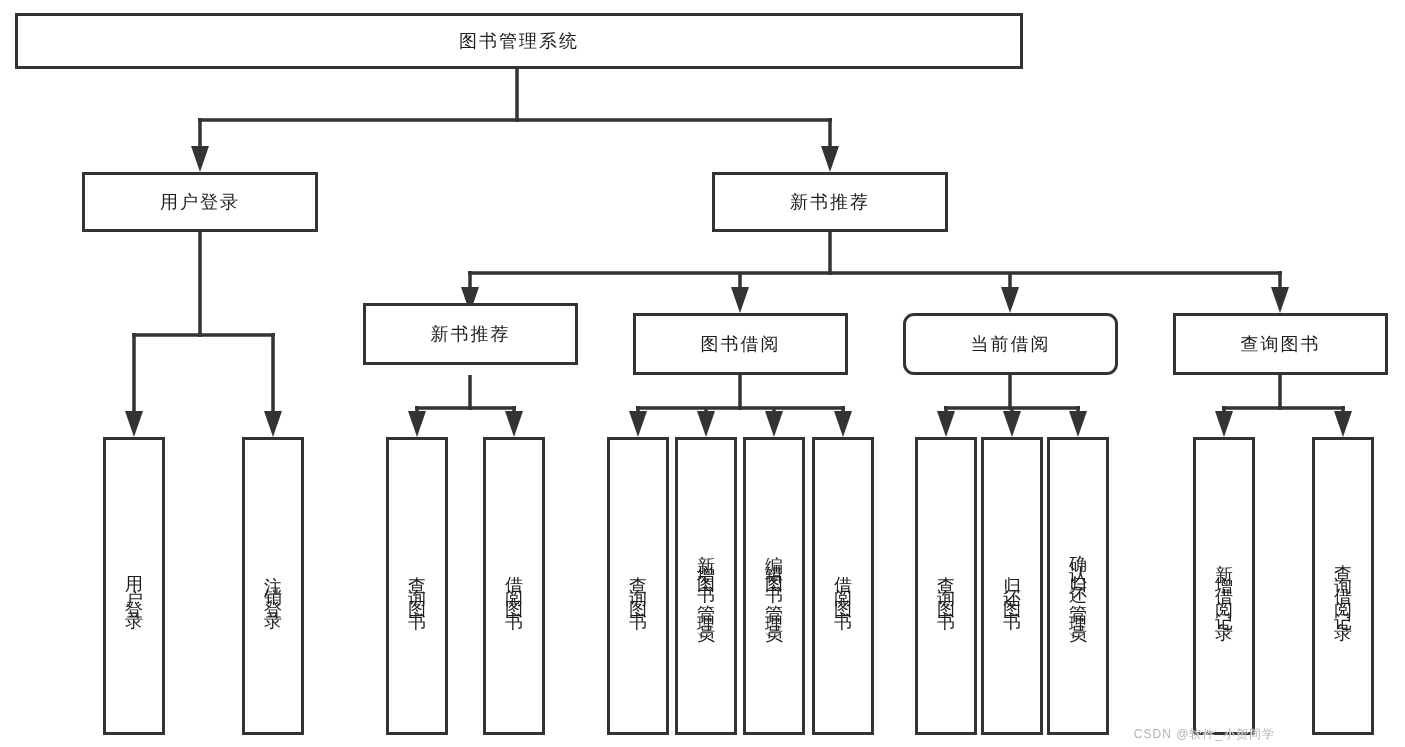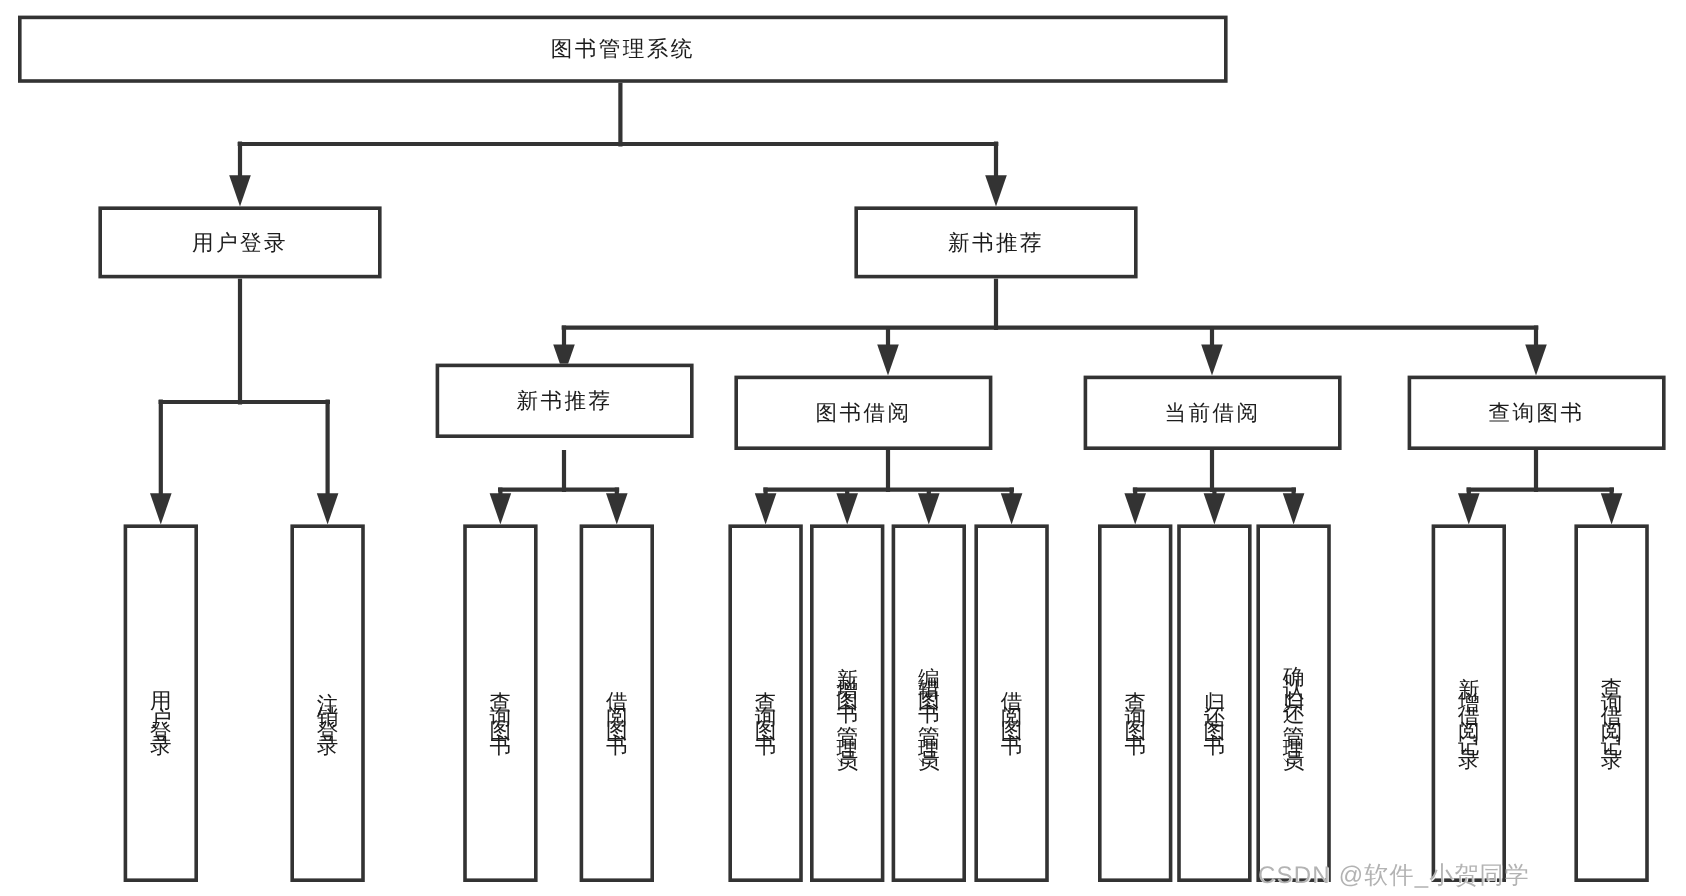--- a/index.html
+++ b/index.html
@@ -32,21 +32,21 @@
   .leaf .vtext {
     writing-mode: vertical-rl;
     text-orientation: mixed;
     letter-spacing: 12px;
     line-height: 1;
   }
   .leaf .vtext.ls-tight { letter-spacing: 10px; }
   .watermark {
     position: absolute;
     right: 8px; bottom: 4px;
-    font-size: 20px;
+    font-size: 12px;
     color: #b3b3b3;
     letter-spacing: 1px;
     text-shadow: 1px 1px 0 rgba(255,255,255,0.9);
     white-space: nowrap;
   }
 </style>
 </head>
 <body>
 
 <div id="stage">
@@ -90,22 +90,22 @@
       <polygon points="1334,411 1352,411 1343,437"></polygon>
     </g>
   </svg>
 
   <div class="box" style="left:15px; top:13px; width:1008px; height:56px;">图书管理系统</div>
 
   <div class="box" style="left:82px; top:172px; width:236px; height:60px;">用户登录</div>
   <div class="box" style="left:712px; top:172px; width:236px; height:60px;">新书推荐</div>
 
   <div class="box" style="left:363px; top:303px; width:215px; height:62px;">新书推荐</div>
-  <div class="box" style="left:612px; top:313px; width:215px; height:62px;">图书借阅</div>
-  <div class="box" style="left:903px; top:313px; width:215px; height:62px;">当前借阅</div>
+  <div class="box" style="left:633px; top:313px; width:215px; height:62px;">图书借阅</div>
+  <div class="box" style="left:903px; top:313px; width:215px; height:62px;border-radius:11px;">当前借阅</div>
   <div class="box" style="left:1173px; top:313px; width:215px; height:62px;">查询图书</div>
 
   <div class="box leaf" style="left:103px;">
     <span class="vtext">用户登录</span>
   </div>
   <div class="box leaf" style="left:242px;">
     <span class="vtext">注销登录</span>
   </div>
 
   <div class="box leaf" style="left:386px;">

